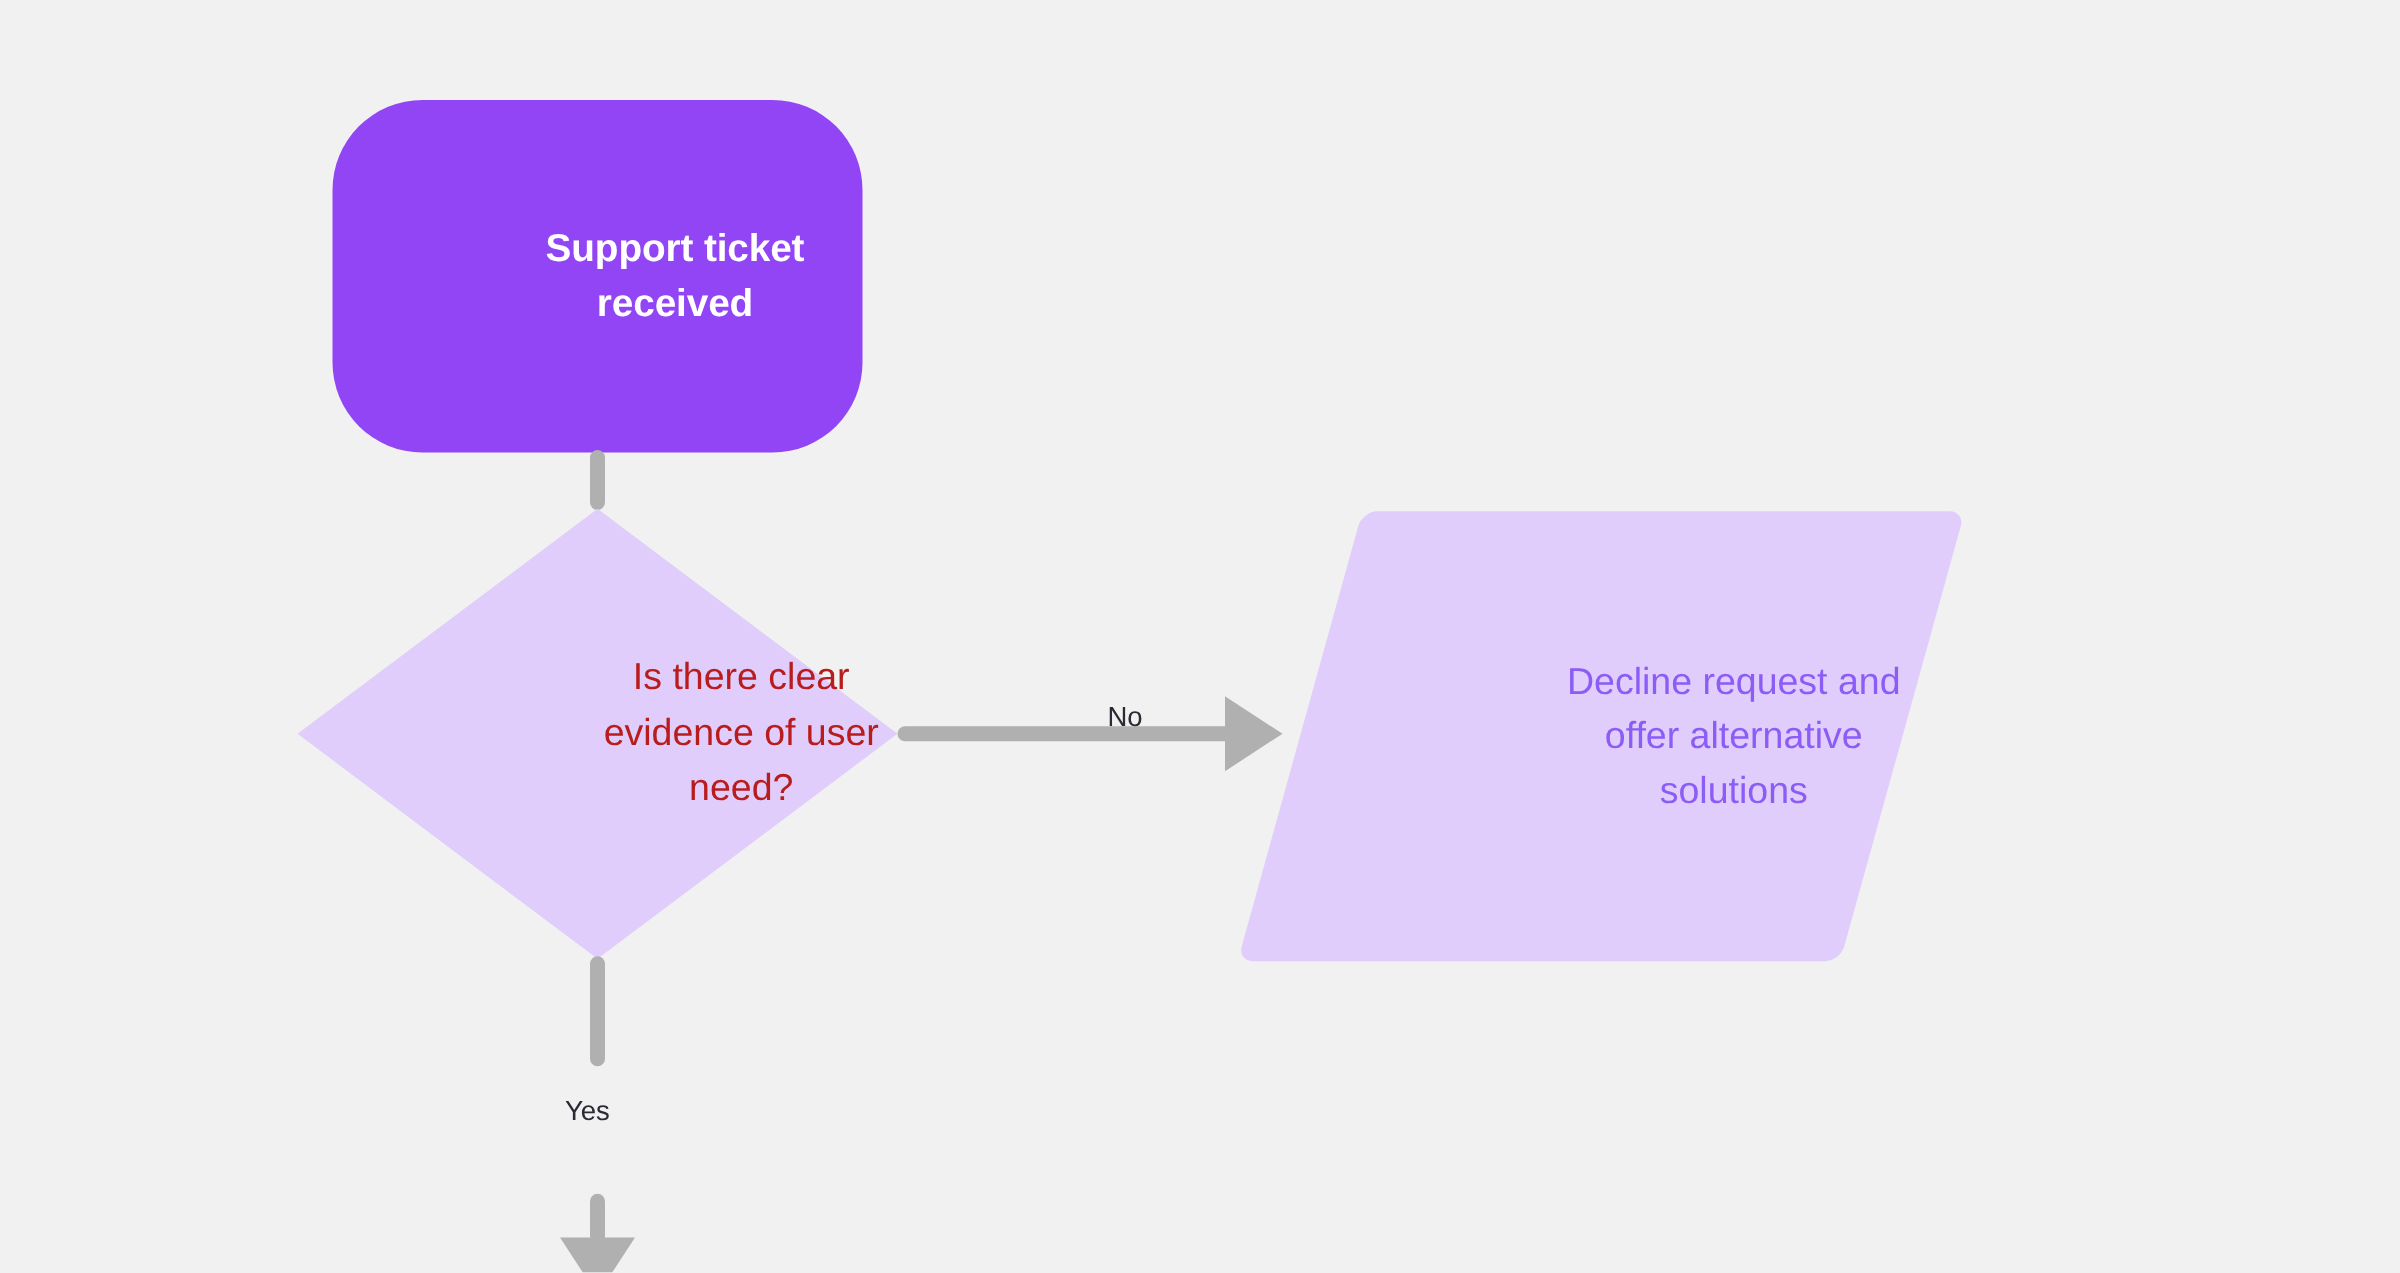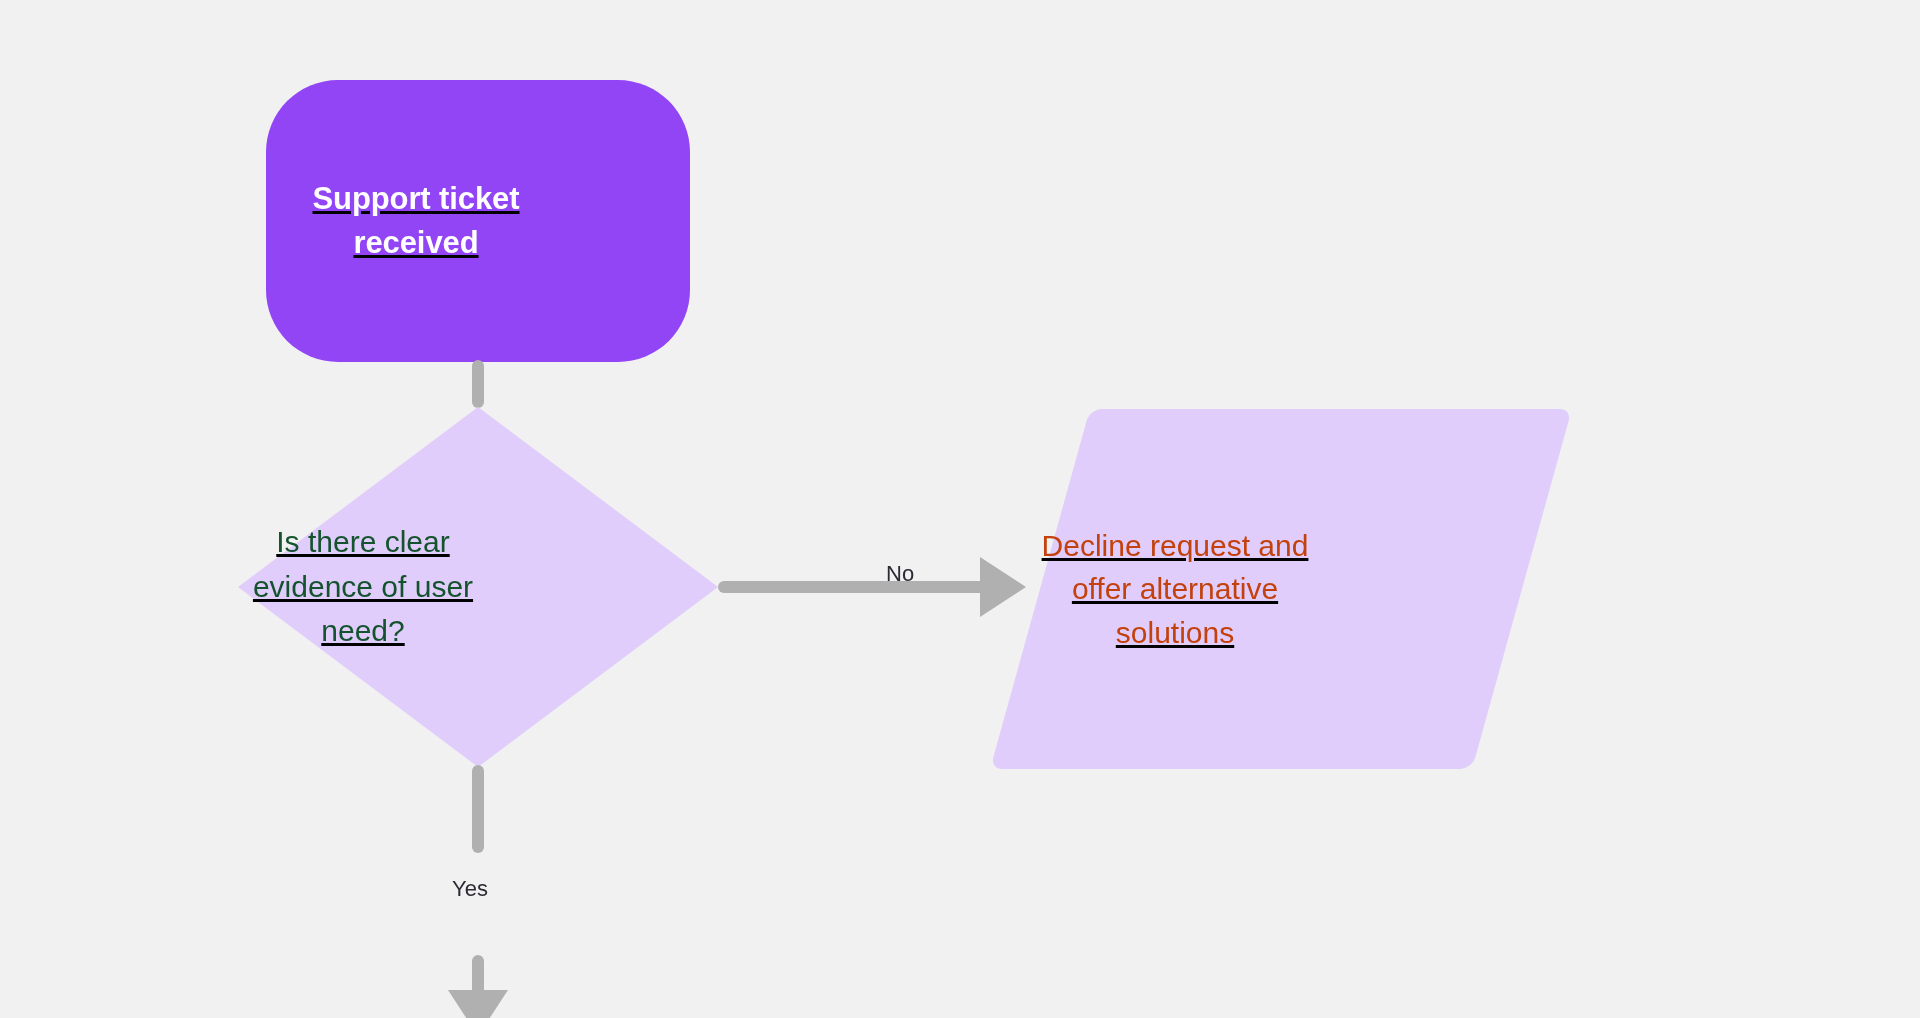--- a/index.html
+++ b/index.html
@@ -17,23 +17,22 @@
     width: 1920px;
     height: 1018px;
     background: #f1f1f1;
     overflow: hidden;
   }
   .node {
     position: absolute;
     box-sizing: border-box;
     display: flex;
     align-items: center;
-    justify-content: flex-start;
+    justify-content: flex-end;
     text-align: center;
-    text-decoration: underline;
   }
 
   
   #start-node {
     left: 266px;
     top: 80px;
     width: 424px;
     height: 282px;
     background: #9245f5;
     border-radius: 72px;
@@ -55,21 +54,21 @@
     height: 360px;
   }
   #decision-node .shape-fill {
     position: absolute;
     inset: 0;
     background: #e0cdfb;
     clip-path: polygon(50% 0%, 100% 50%, 50% 100%, 0% 50%);
   }
   #decision-node .node-label {
     position: relative;
-    color: #14532d;
+    color: #b91c1c;
     font-size: 30px;
     font-weight: normal;
     line-height: 1.48;
     max-width: 250px;
   }
 
   
   #process-node {
     left: 1040px;
     top: 409px;
@@ -78,21 +77,21 @@
   }
   #process-node .shape-fill {
     position: absolute;
     inset: 0;
     background: #e0cdfb;
     transform: skewX(-15.5deg);
     border-radius: 12px;
   }
   #process-node .node-label {
     position: relative;
-    color: #c2410c;
+    color: #8b5cf6;
     font-size: 30px;
     font-weight: normal;
     line-height: 1.45;
     max-width: 270px;
   }
 
   
   .connector {
     position: absolute;
   }

